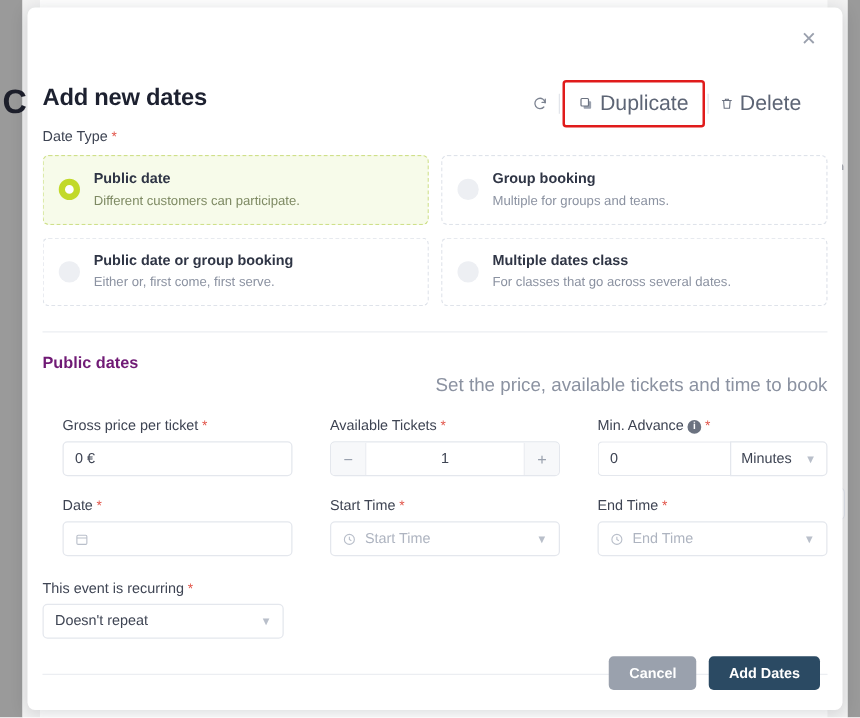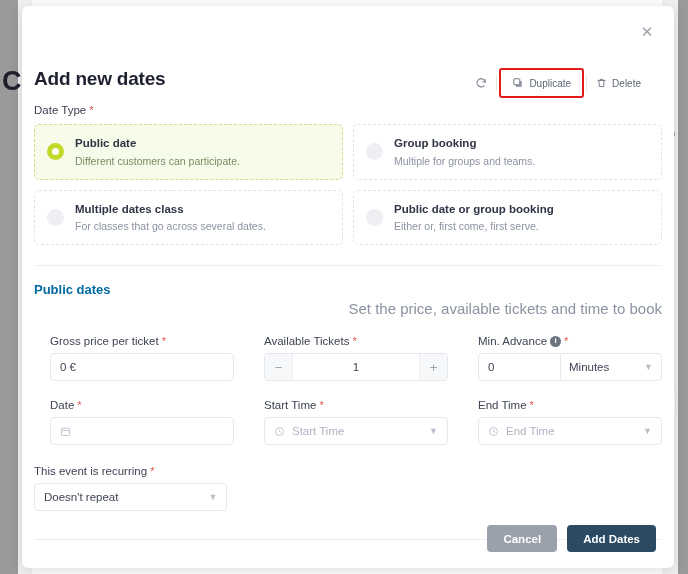--- a/index.html
+++ b/index.html
@@ -88,21 +88,21 @@
   
   .toolbar {
     display: flex; justify-content: flex-end; align-items: center;
     gap: 2px;
     padding: 0 14px 0 0;
     height: 30px;
     margin-top: 4px;
   }
   .tb-btn {
     display: flex; align-items: center; gap: 5px;
-    font-size: 10px; color: #5d6575;
+    font-size: 17px; color: #5d6575;
     background: none; border: none; cursor: pointer;
     padding: 5px 7px; border-radius: 4px;
     font-family: "Liberation Sans", sans-serif;
     white-space: nowrap;
   }
   .tb-btn svg { display: block; }
   .tb-sep {
     width: 1px; height: 16px; background: #e2e5eb;
   }
   .tb-highlight {
@@ -159,21 +159,21 @@
   .card.selected .card-desc { color: #7e8a63; }
 
   
   .divider {
     height: 1px; background: #eceef2; margin: 20px 0 0 0;
   }
 
   
   .sec-head { margin-top: 16px; }
   .sec-title {
-    font-size: 13px; font-weight: 700; color: #0369a1;
+    font-size: 13px; font-weight: 700; color: #701a75;
   }
   .sec-sub {
     font-size: 15px; color: #8b92a1; margin-top: 3px; text-align: right;
   }
 
   .row {
     display: grid;
     grid-template-columns: 1fr 1fr 1fr;
     gap: 0 30px;
     margin-top: 18px;
@@ -212,21 +212,21 @@
 
   
   .input-group { display: flex; height: 28px; }
   .input-group .ig-input {
     flex: 1; border: 1px solid #e4e7ed; border-right: none;
     border-radius: 4px 0 0 4px; background: #fff;
     display: flex; align-items: center; padding: 0 9px;
     font-size: 11.5px; color: #3e4453;
   }
   .input-group .ig-select {
-    width: 102px; border: 1px solid #e4e7ed;
+    width: 78px; border: 1px solid #e4e7ed;
     border-radius: 0 4px 4px 0; background: #fff;
     display: flex; align-items: center; justify-content: space-between;
     padding: 0 8px; font-size: 11.5px; color: #3e4453; cursor: pointer;
   }
 
   .select {
     width: 100%; height: 28px;
     border: 1px solid #e4e7ed; border-radius: 4px; background: #fff;
     display: flex; align-items: center; justify-content: space-between;
     padding: 0 9px; font-size: 11.5px; color: #3e4453; cursor: pointer;
@@ -340,29 +340,29 @@
       <div class="card">
         <span class="radio"></span>
         <span class="card-text">
           <span class="card-title" style="display:block">Group booking</span>
           <span class="card-desc" style="display:block">Multiple for groups and teams.</span>
         </span>
       </div>
       <div class="card">
         <span class="radio"></span>
         <span class="card-text">
-          <span class="card-title" style="display:block">Multiple dates class</span>
-          <span class="card-desc" style="display:block">For classes that go across several dates.</span>
+          <span class="card-title" style="display:block">Public date or group booking</span>
+          <span class="card-desc" style="display:block">Either or, first come, first serve.</span>
         </span>
       </div>
       <div class="card">
         <span class="radio"></span>
         <span class="card-text">
-          <span class="card-title" style="display:block">Public date or group booking</span>
-          <span class="card-desc" style="display:block">Either or, first come, first serve.</span>
+          <span class="card-title" style="display:block">Multiple dates class</span>
+          <span class="card-desc" style="display:block">For classes that go across several dates.</span>
         </span>
       </div>
     </div>
 
     <div class="divider"></div>
 
     <div class="sec-head">
       <div class="sec-title">Public dates</div>
       <div class="sec-sub">Set the price, available tickets and time to book</div>
     </div>

